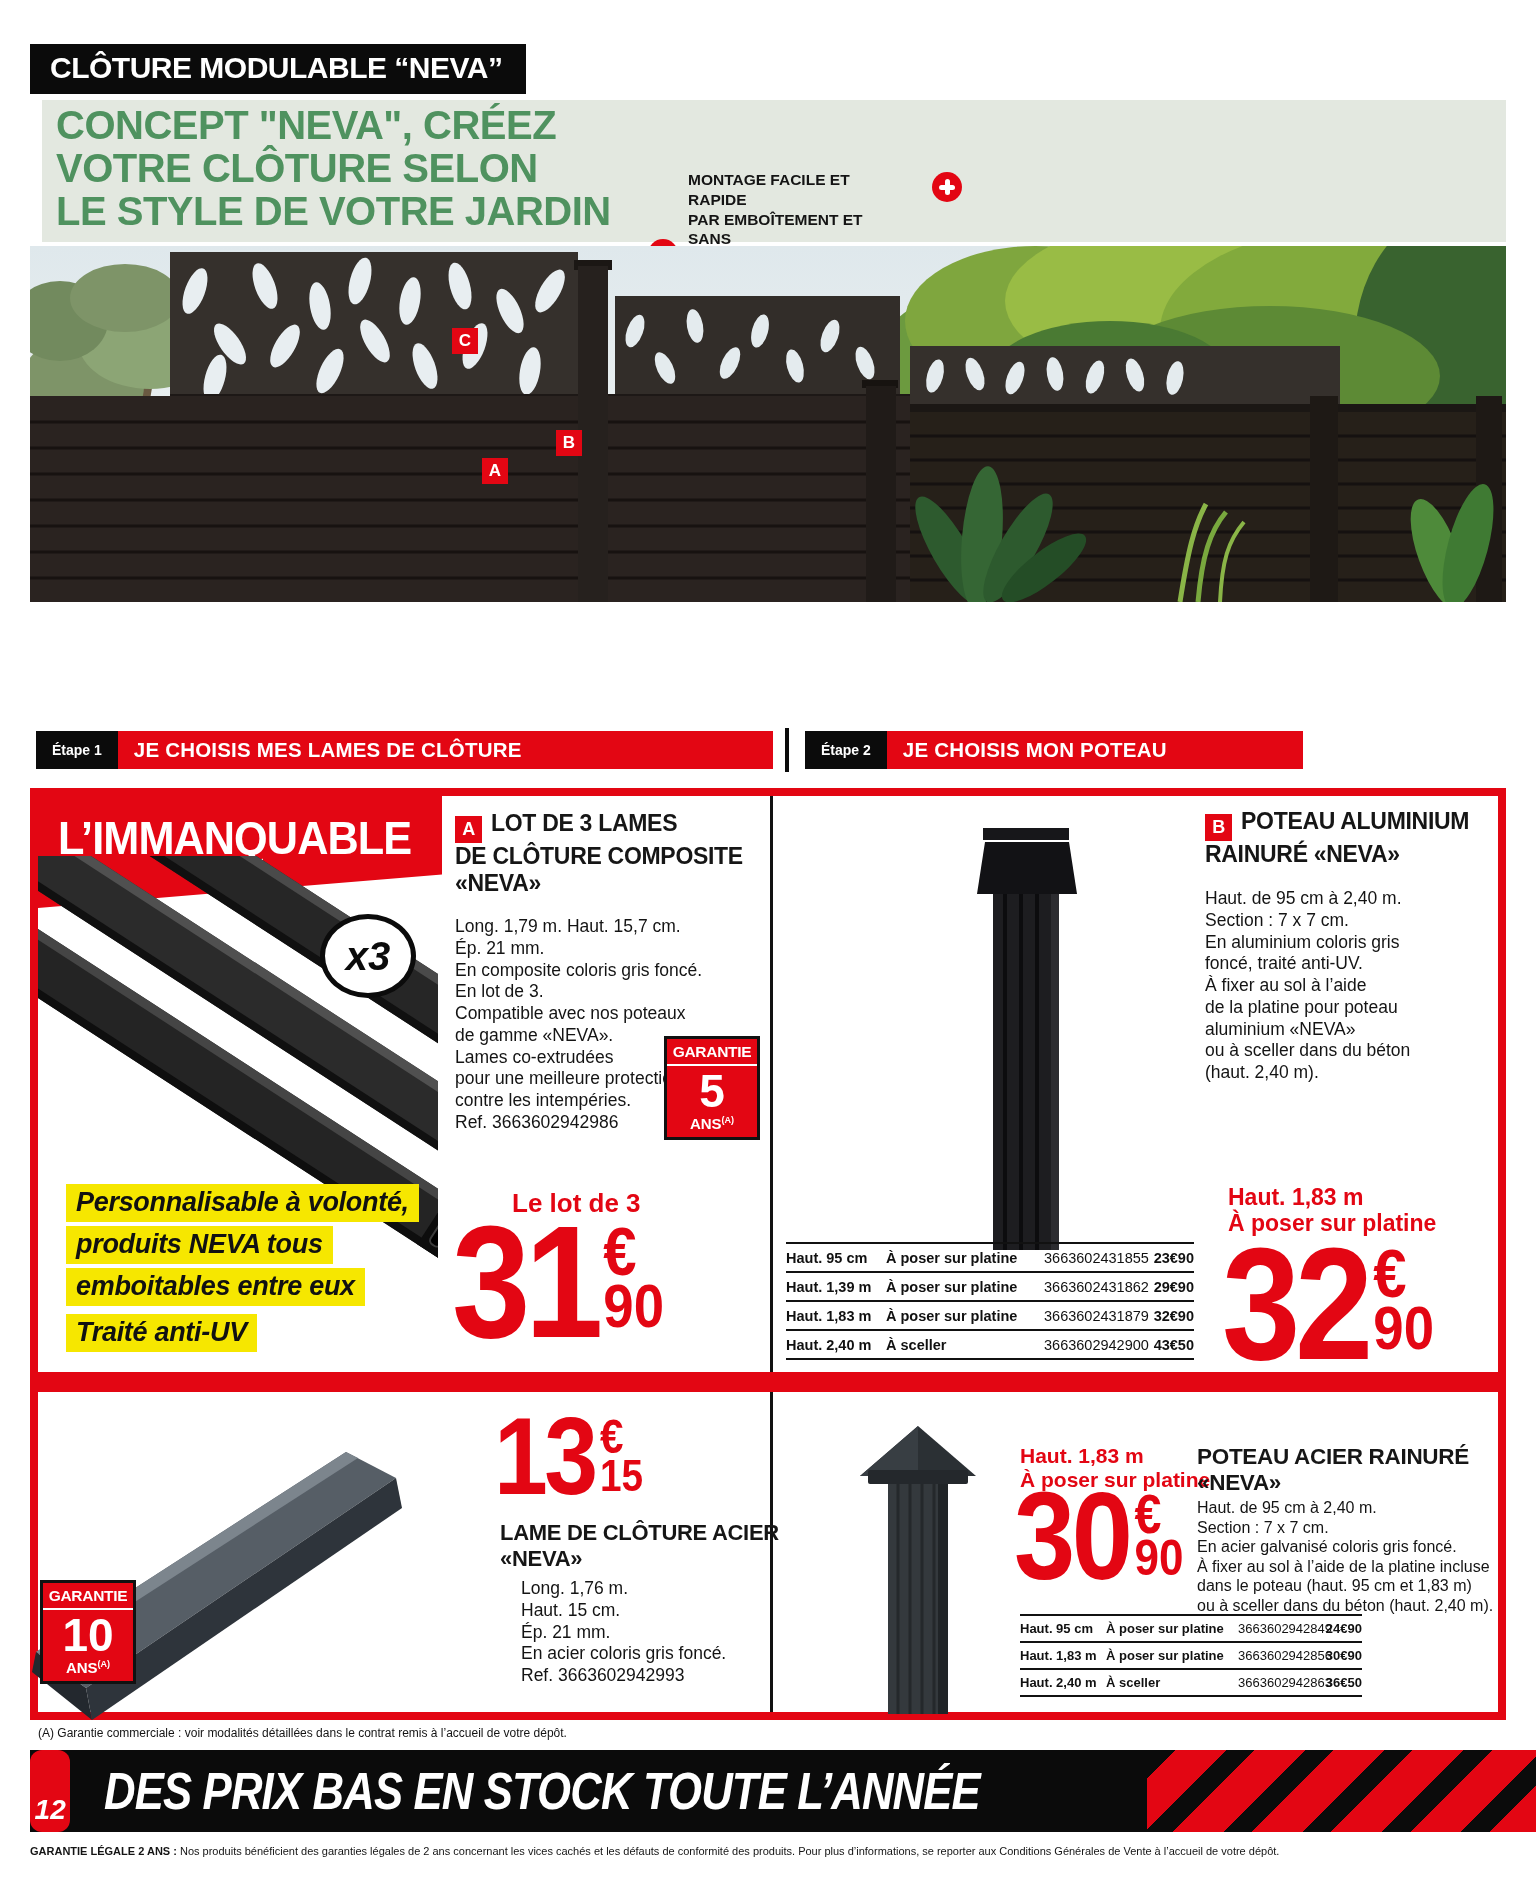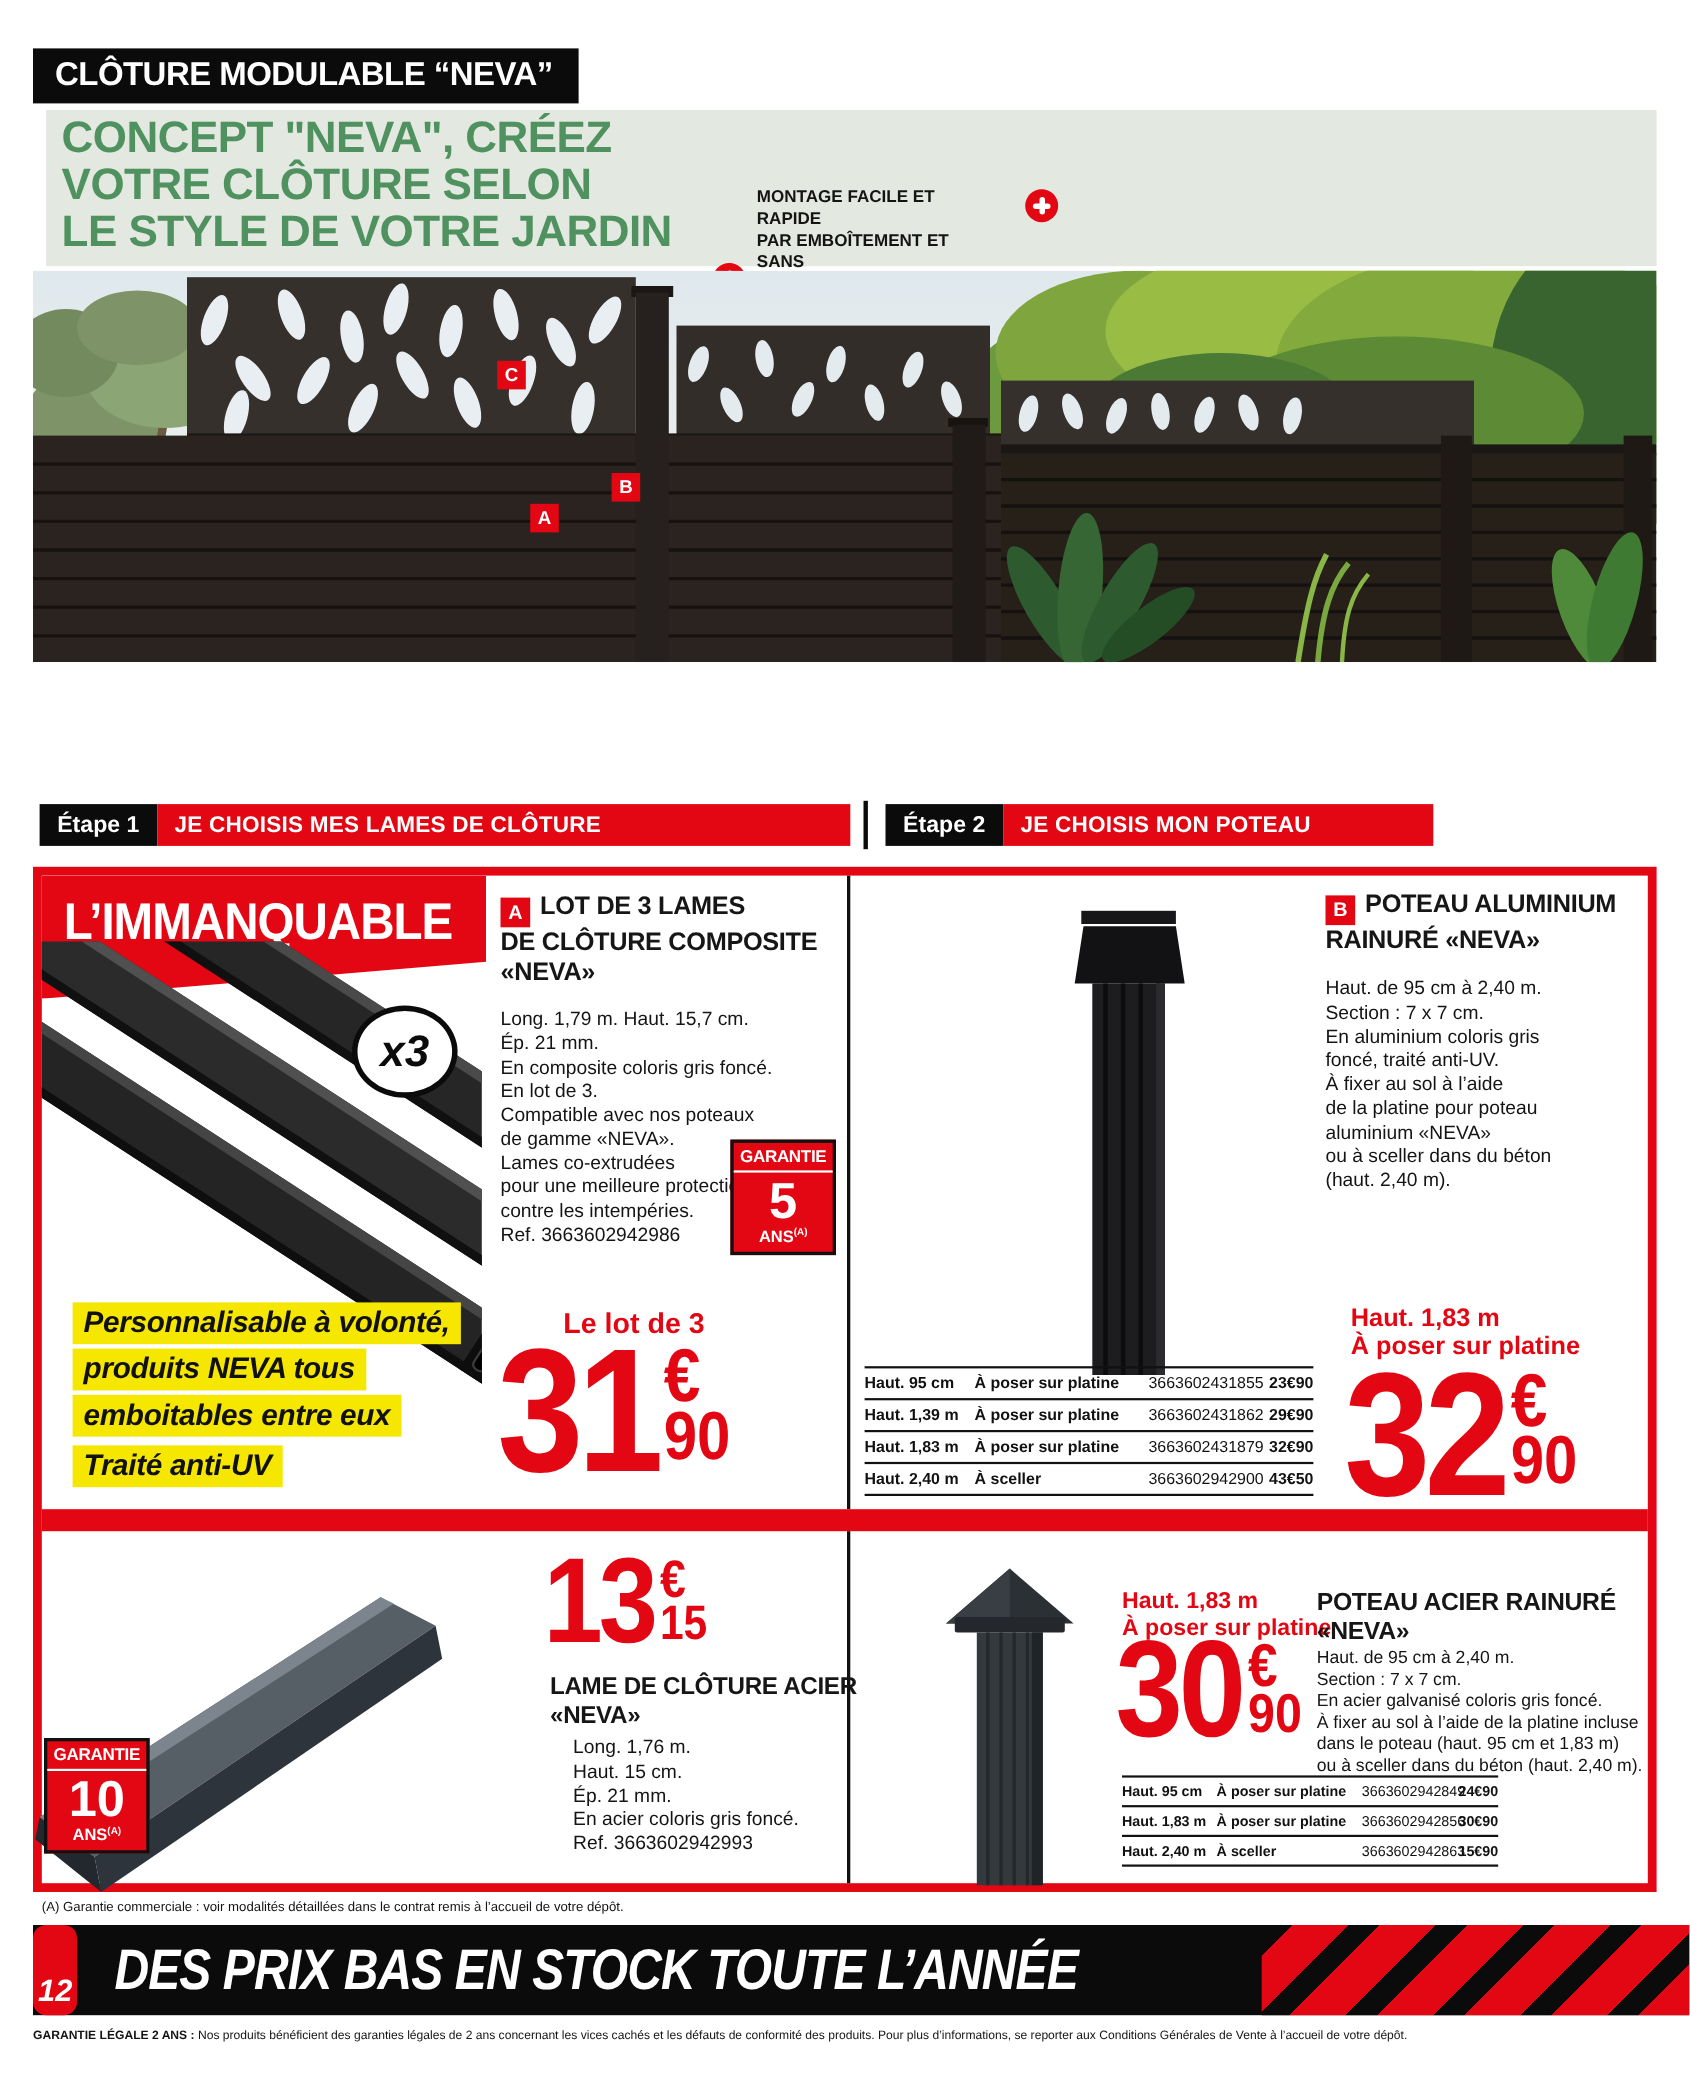--- a/index.html
+++ b/index.html
@@ -25,21 +25,21 @@
   .plus::after{left:13px;top:7px;width:4.5px;height:16px;}
 
   
   .photo{left:30px;top:246px;width:1476px;height:356px;overflow:hidden;}
   .photo svg{display:block;}
   .ph-label{width:26px;height:26px;background:#e30613;color:#fff;font-weight:700;font-size:17px;
             display:flex;align-items:center;justify-content:center;}
 
   
   .step{top:731px;height:38px;display:flex;}
-  .step-badge{background:#0b0b0b;color:#fff;font-size:21px;font-weight:700;display:flex;
+  .step-badge{background:#0b0b0b;color:#fff;font-size:14px;font-weight:700;display:flex;
               align-items:center;padding:0 16px;}
   .step-label{background:#e30613;color:#fff;font-size:20.5px;font-weight:700;display:flex;
               align-items:center;padding-left:16px;flex:1;letter-spacing:.2px;}
   .step-div{left:785px;top:728px;width:4px;height:44px;background:#0b0b0b;}
 
   
   .panel{left:30px;top:788px;width:1476px;height:932px;border:8px solid #e30613;background:#fff;box-sizing:border-box;}
   .vdiv-top{left:770px;top:796px;width:3px;height:576px;background:#111;}
   .hband{left:38px;top:1372px;width:1460px;height:20px;background:#e30613;}
   .vdiv-bottom{left:770px;top:1392px;width:3px;height:320px;background:#111;}
@@ -458,21 +458,21 @@
       <div class="trow">
       <span class="tc-h">Haut. 1,83 m</span>
       <span class="tc-m">À poser sur platine</span>
       <span class="tc-r">3663602942856</span>
       <span class="tc-p">30€90</span>
     </div>
       <div class="trow">
       <span class="tc-h">Haut. 2,40 m</span>
       <span class="tc-m">À sceller</span>
       <span class="tc-r">3663602942863</span>
-      <span class="tc-p">15€90</span>
+      <span class="tc-p">36€50</span>
     </div>
     </div>
 
   <div class="abs note">(A) Garantie commerciale : voir modalités détaillées dans le contrat remis à l’accueil de votre dépôt.</div>
   <div class="abs banner">
     <div class="pagebox">12</div>
     <div class="slogan">DES PRIX BAS EN STOCK TOUTE L’ANNÉE</div>
     <div class="hazard"></div>
   </div>
   <div class="abs legal"><b>GARANTIE LÉGALE 2 ANS :</b><span> Nos produits bénéficient des garanties légales de 2 ans concernant les vices cachés et les défauts de conformité des produits. Pour plus d’informations, se reporter aux Conditions Générales de Vente à l’accueil de votre dépôt.</span></div>

